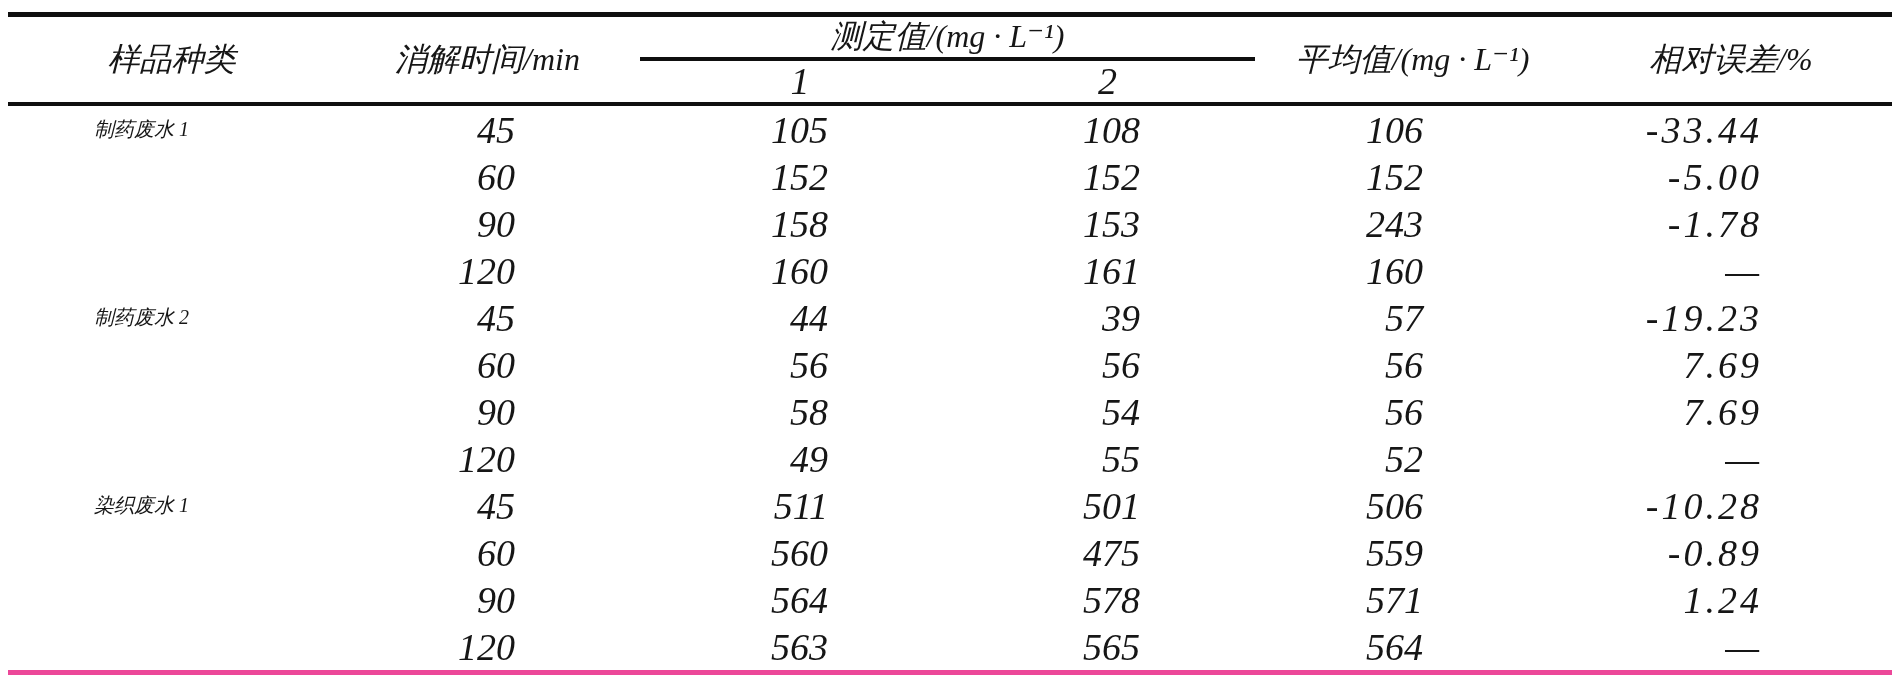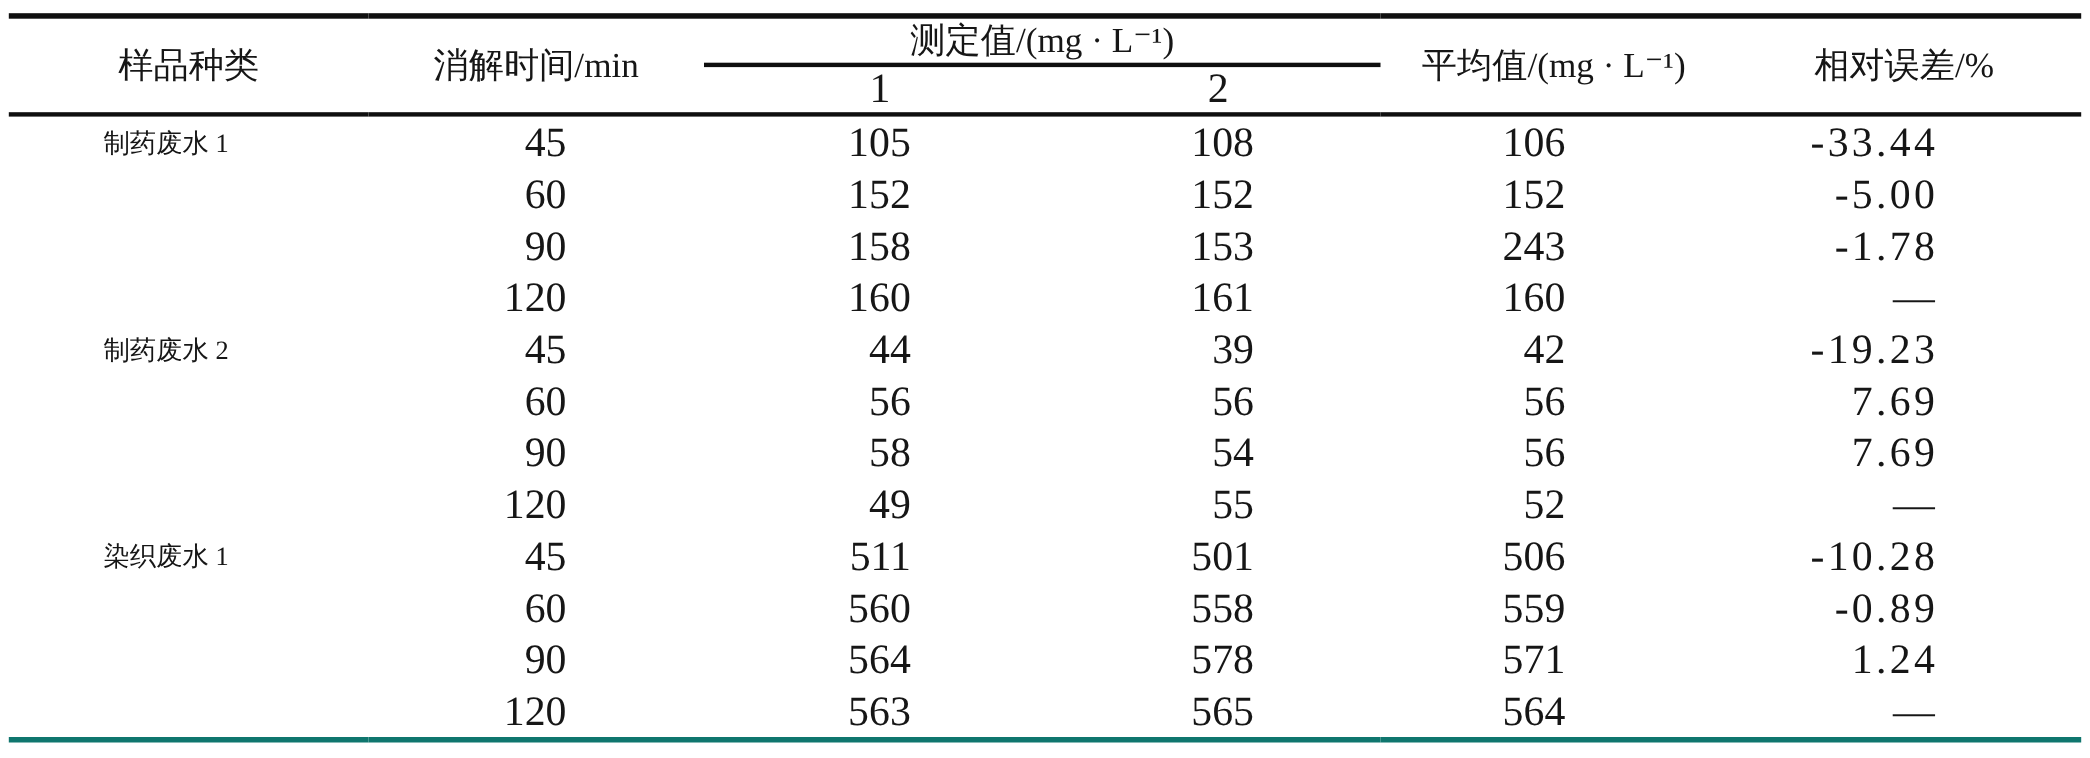--- a/index.html
+++ b/index.html
@@ -17,21 +17,22 @@
     background: #ffffff;
     font-family: "Liberation Serif", "DejaVu Serif", serif;
     color: #161616;
   }
   table.data-table {
     border-collapse: collapse;
     table-layout: fixed;
     width: 1884px;
     margin: 12px 0 0 8px;
     border-top: 5px solid #0f0f0f;
-    border-bottom: 5px solid #0f766e;
+    border-bottom: 5px solid #ec4899;
+    font-style: italic;
   }
   col.c1 { width: 327px; }
   col.c2 { width: 305px; }
   col.c3 { width: 320px; }
   col.c4 { width: 295px; }
   col.c5 { width: 315px; }
   col.c6 { width: 322px; }
 
   thead th {
     font-weight: normal;
@@ -55,21 +56,21 @@
   tbody td {
     height: 47px;
     padding: 0;
     font-size: 38px;
     vertical-align: middle;
     white-space: nowrap;
   }
   td.c-sample {
     text-align: left;
     padding-left: 86px;
-    font-size: 24px;
+    font-size: 20px;
   }
   td.num { text-align: right; }
   td.c-time { padding-right: 125px; }
   td.c-v1   { padding-right: 132px; }
   td.c-v2   { padding-right: 115px; }
   td.c-avg  { padding-right: 147px; text-align: right; }
   td.c-err  { padding-right: 130px; letter-spacing: 3px; text-align: right; }
 </style>
 </head>
 <body>
@@ -128,21 +129,21 @@
           <td class="c-v1 num">160</td>
           <td class="c-v2 num">161</td>
           <td class="c-avg num">160</td>
           <td class="c-err num">—</td>
         </tr>
         <tr>
           <td class="c-sample">制药废水 2</td>
           <td class="c-time num">45</td>
           <td class="c-v1 num">44</td>
           <td class="c-v2 num">39</td>
-          <td class="c-avg num">42</td>
+          <td class="c-avg num">57</td>
           <td class="c-err num">-19.23</td>
         </tr>
         <tr>
           <td class="c-sample"></td>
           <td class="c-time num">60</td>
           <td class="c-v1 num">56</td>
           <td class="c-v2 num">56</td>
           <td class="c-avg num">56</td>
           <td class="c-err num">7.69</td>
         </tr>
@@ -167,21 +168,21 @@
           <td class="c-time num">45</td>
           <td class="c-v1 num">511</td>
           <td class="c-v2 num">501</td>
           <td class="c-avg num">506</td>
           <td class="c-err num">-10.28</td>
         </tr>
         <tr>
           <td class="c-sample"></td>
           <td class="c-time num">60</td>
           <td class="c-v1 num">560</td>
-          <td class="c-v2 num">558</td>
+          <td class="c-v2 num">475</td>
           <td class="c-avg num">559</td>
           <td class="c-err num">-0.89</td>
         </tr>
         <tr>
           <td class="c-sample"></td>
           <td class="c-time num">90</td>
           <td class="c-v1 num">564</td>
           <td class="c-v2 num">578</td>
           <td class="c-avg num">571</td>
           <td class="c-err num">1.24</td>

